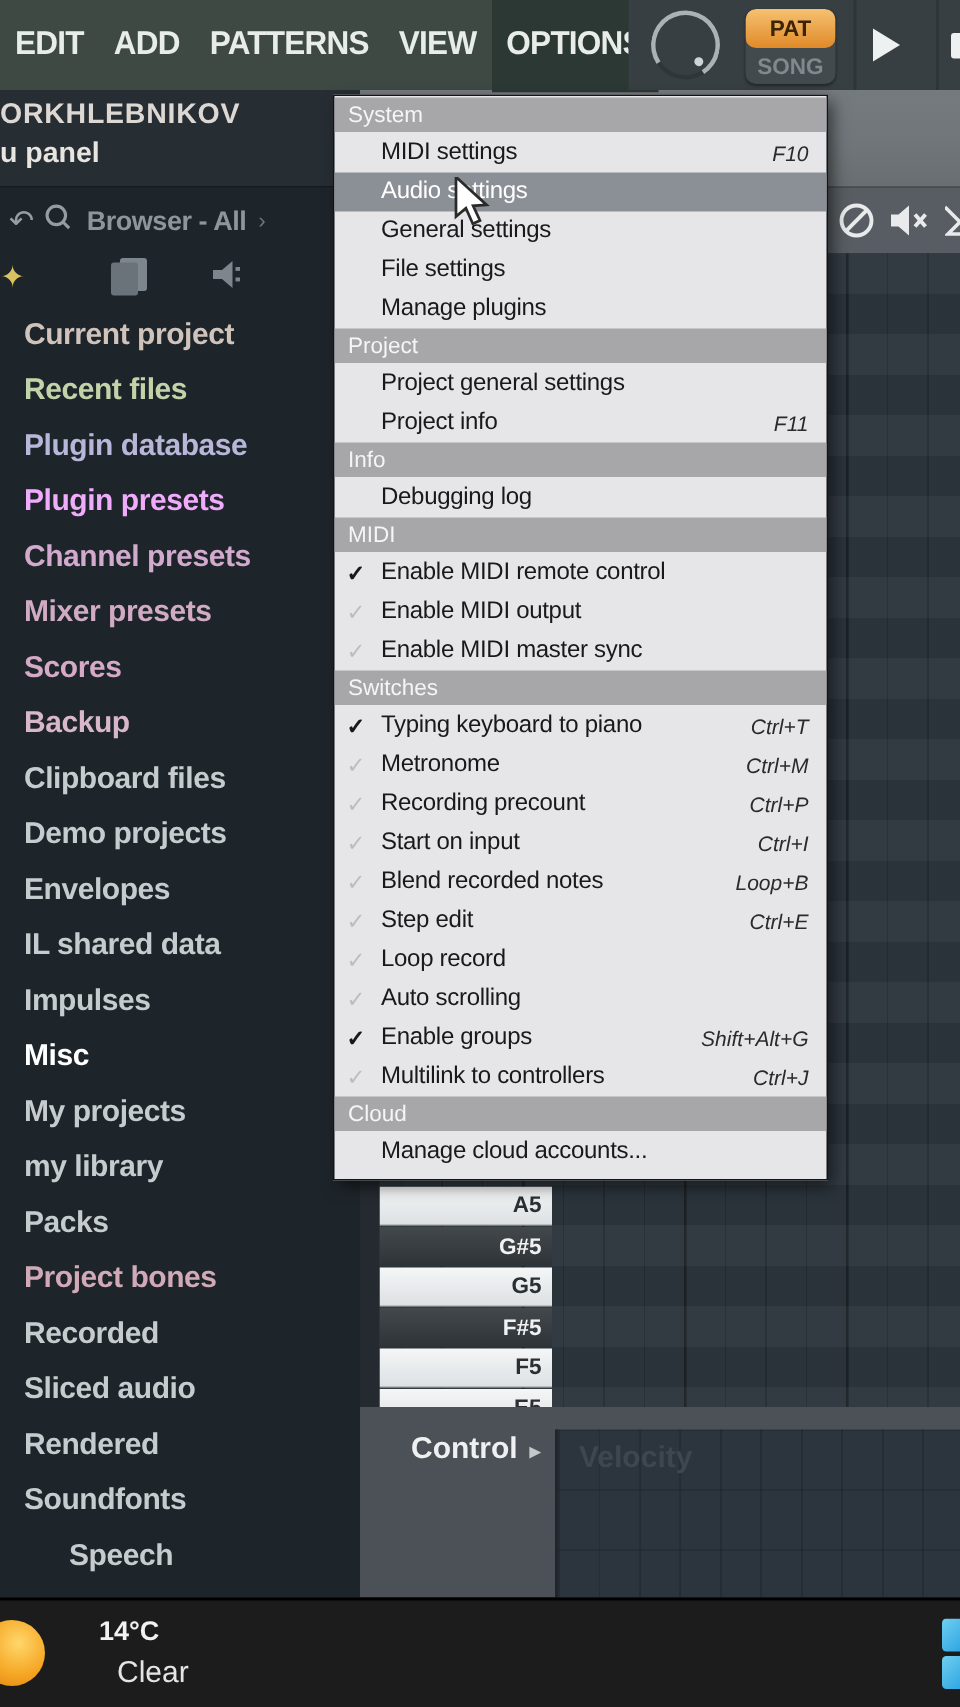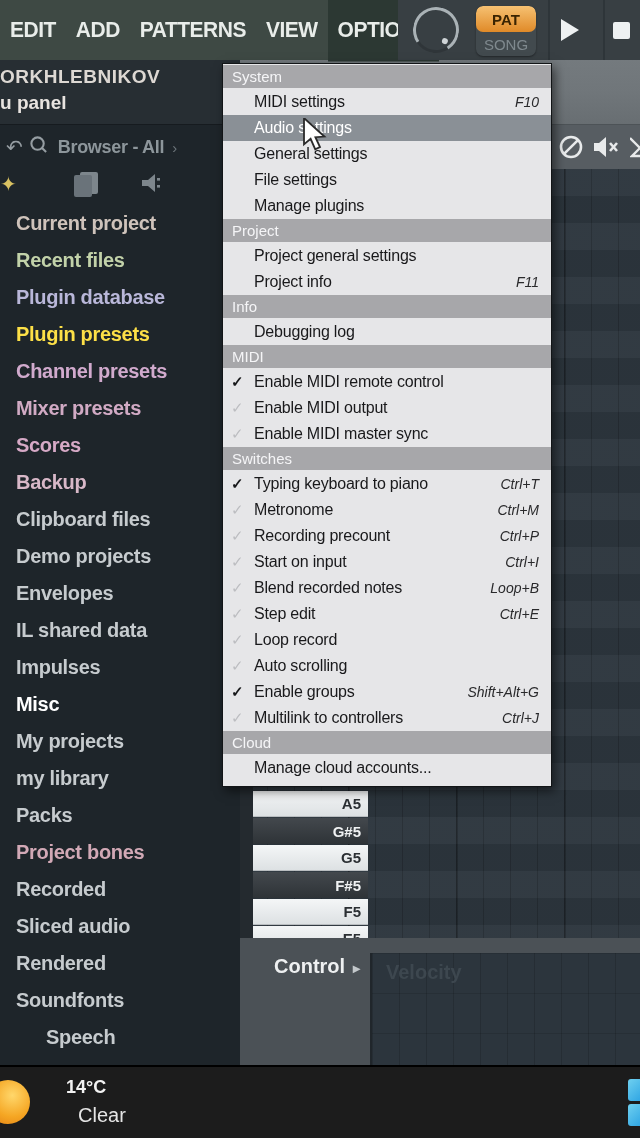--- a/index.html
+++ b/index.html
@@ -7,35 +7,35 @@
               font-family:"Liberation Sans", sans-serif; }
 
   
   #menubar { position:absolute; left:0; top:0; width:640px; height:60px;
              background:#3e4944; display:flex; align-items:stretch; z-index:5; }
   #menubar-items { display:flex; }
   .mb-item { display:flex; align-items:center; padding:0 10px; color:#e9edea;
              font-size:21px; font-weight:bold; letter-spacing:-0.5px; cursor:default;
              transform:scaleY(1.05); }
   .mb-item.active { background:#2c3833; }
-  #transport-zone { position:absolute; right:0; top:0; width:242px; height:60px;
+  #transport-zone { position:absolute; right:0; top:0; width:221px; height:60px;
                     background:#383f43; display:flex; align-items:center; }
   #knob { position:absolute; left:15px; top:7px; width:46px; height:46px;
           border-radius:50%; border:3px solid #aab2b6; border-bottom-color:rgba(0,0,0,0.15);
           transform:rotate(12deg); }
   #knob::after { content:""; position:absolute; right:6px; bottom:8px; width:6px; height:6px;
                  border-radius:50%; background:#cfd4d7; }
   #patsong { position:absolute; left:78px; top:6px; width:60px; height:50px;
              background:#424a4e; border-radius:7px; overflow:hidden;
              box-shadow:0 1px 2px rgba(0,0,0,0.4); }
   #pat-btn { height:26px; display:flex; align-items:center; justify-content:center;
              background:linear-gradient(#f6c172,#e08a28); color:#3a2402;
              font-weight:bold; font-size:15px; border-radius:7px; }
   #song-btn { height:24px; display:flex; align-items:center; justify-content:center;
-              color:#7f898e; font-weight:normal; font-size:15px; }
+              color:#7f898e; font-weight:bold; font-size:15px; }
   #play-btn { position:absolute; left:150px; top:0; width:42px; height:60px;
               display:flex; align-items:center; justify-content:center;
               border-left:2px solid #2e3539; }
   #play-icon { width:0; height:0; border-left:18px solid #eef1f2;
                border-top:11px solid transparent; border-bottom:11px solid transparent; }
   #stop-btn { position:absolute; left:205px; top:0; width:35px; height:60px;
               display:flex; align-items:center; justify-content:center;
               border-left:2px solid #2e3539; }
   #stop-icon { width:17px; height:17px; background:#eef1f2; border-radius:2px; }
 
@@ -190,21 +190,21 @@
         <polygon points="2,9 8,9 15,3 15,21 8,15 2,15" fill="#7d868c"></polygon>
         <rect x="17" y="7" width="3" height="2.6" fill="#7d868c"></rect>
         <rect x="17" y="14" width="3" height="2.6" fill="#7d868c"></rect>
       </svg>
     </span>
   </div>
   <div id="sidebar-list">
       <div class="sb-item" style="color: rgb(207, 195, 187);">Current project</div>
       <div class="sb-item" style="color: rgb(194, 210, 169);">Recent files</div>
       <div class="sb-item" style="color: rgb(185, 183, 217);">Plugin database</div>
-      <div class="sb-item" style="color: #fde047;">Plugin presets</div>
+      <div class="sb-item" style="color: #f0abfc;">Plugin presets</div>
       <div class="sb-item" style="color: rgb(209, 170, 205);">Channel presets</div>
       <div class="sb-item" style="color: rgb(209, 170, 196);">Mixer presets</div>
       <div class="sb-item" style="color: rgb(214, 169, 198);">Scores</div>
       <div class="sb-item" style="color: rgb(216, 184, 200);">Backup</div>
       <div class="sb-item" style="color: rgb(198, 203, 206);">Clipboard files</div>
       <div class="sb-item" style="color: rgb(198, 203, 206);">Demo projects</div>
       <div class="sb-item" style="color: rgb(198, 203, 206);">Envelopes</div>
       <div class="sb-item" style="color: rgb(198, 203, 206);">IL shared data</div>
       <div class="sb-item" style="color: rgb(198, 203, 206);">Impulses</div>
       <div class="sb-item" style="color: #ffffff;">Misc</div>

